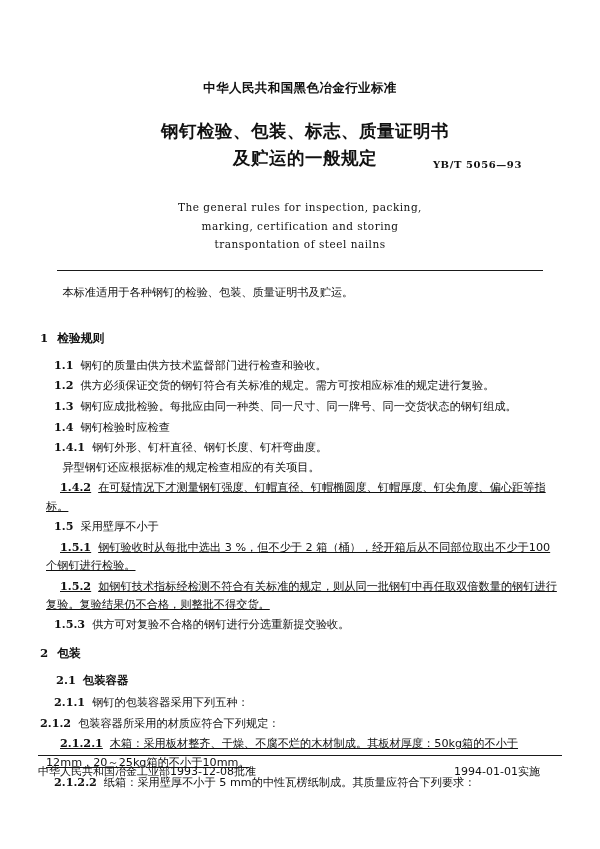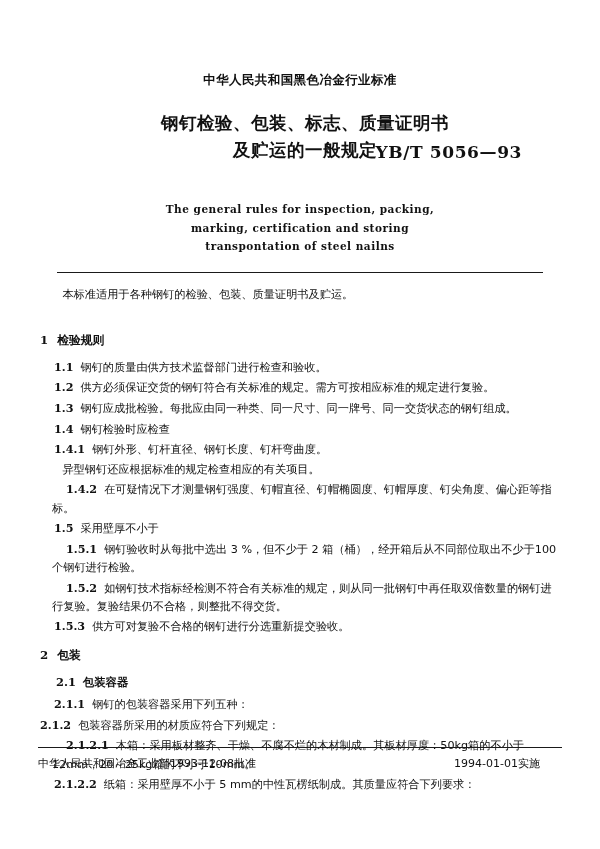--- a/index.html
+++ b/index.html
@@ -11,21 +11,21 @@
     width: 600px;
     height: 849px;
     font-family: "DejaVu Sans", "Liberation Sans", sans-serif;
     color: #111111;
     position: relative;
     overflow: hidden;
   }
 
   .page {
     position: absolute;
-    left: 0; top: 0;
+    left: 0; top: 8px;
     width: 600px;
     height: 606px;
     box-sizing: border-box;
     padding: 0;
   }
 
   
   .header {
     text-align: center;
     padding-top: 72px;
@@ -44,30 +44,30 @@
     font-size: 17.5px;
     font-weight: bold;
     line-height: 1.55;
     letter-spacing: 0.5px;
     padding-left: 10px;
   }
   .std-no {
     position: absolute;
     right: 78px;
     bottom: 2px;
-    font-size: 17px;
+    font-size: 10px;
     font-weight: bold;
     font-family: "DejaVu Serif", "Liberation Serif", serif;
     letter-spacing: 0.6px;
     white-space: nowrap;
   }
   .en-title {
-    margin-top: 36px;
+    margin-top: 26px;
     font-size: 10.5px;
-    font-weight: bold;
+    font-weight: normal;
     font-family: "DejaVu Serif", "Liberation Serif", serif;
     line-height: 1.75;
     letter-spacing: 0.5px;
   }
   .en-title div { white-space: nowrap; }
 
   
   .rule-top {
     margin: 17px 57px 0 57px;
     border-top: 1.6px solid #1a1a1a;
@@ -112,23 +112,24 @@
   .clause {
     margin: 1.5px 0 1.5px 14px;
     text-indent: 0;
   }
   .clause .num {
     font-weight: bold;
     margin-right: 7px;
     white-space: nowrap;
   }
   .clause.hang {
-    margin-left: 12px;
+    margin-left: 6px;
     padding-left: 0;
     text-indent: 14px;
+    text-decoration: underline;
   }
   .note {
     margin: 1.5px 0 1.5px 0;
     text-indent: 2em;
   }
 
   .item-list {
     list-style: none;
     margin: 1px 0 1px 0;
     padding: 0 0 0 30px;

